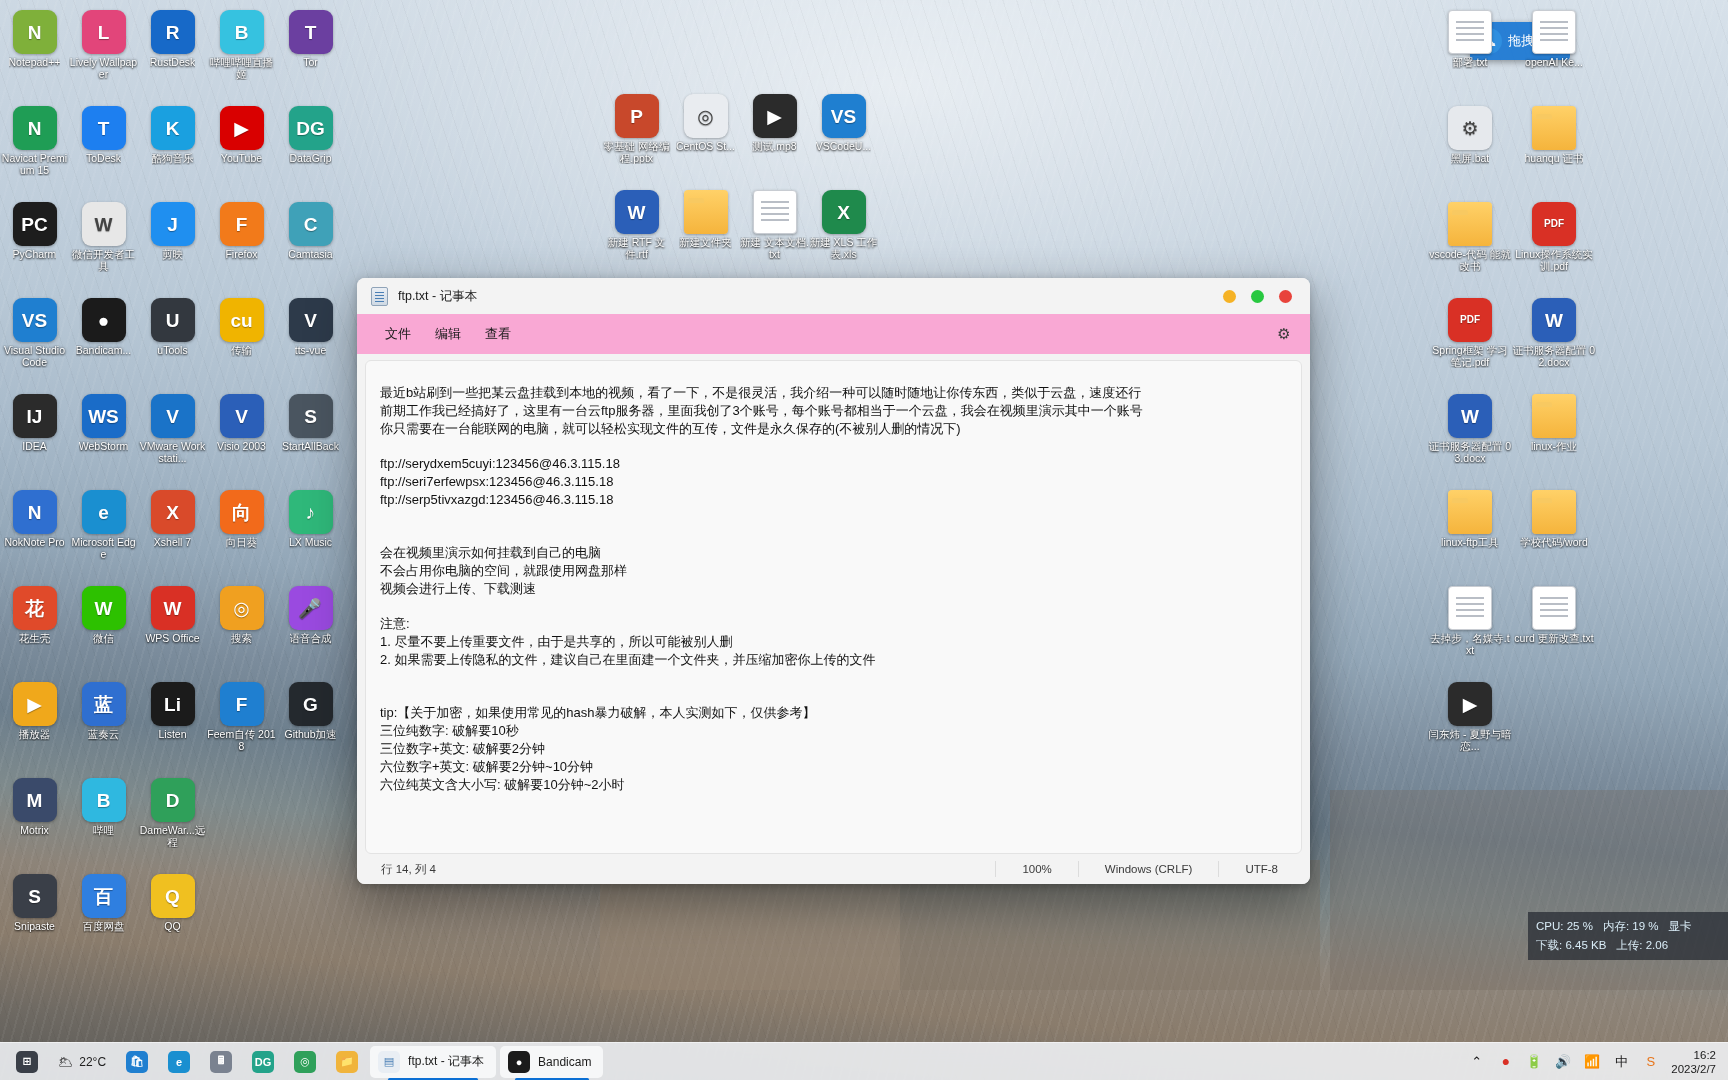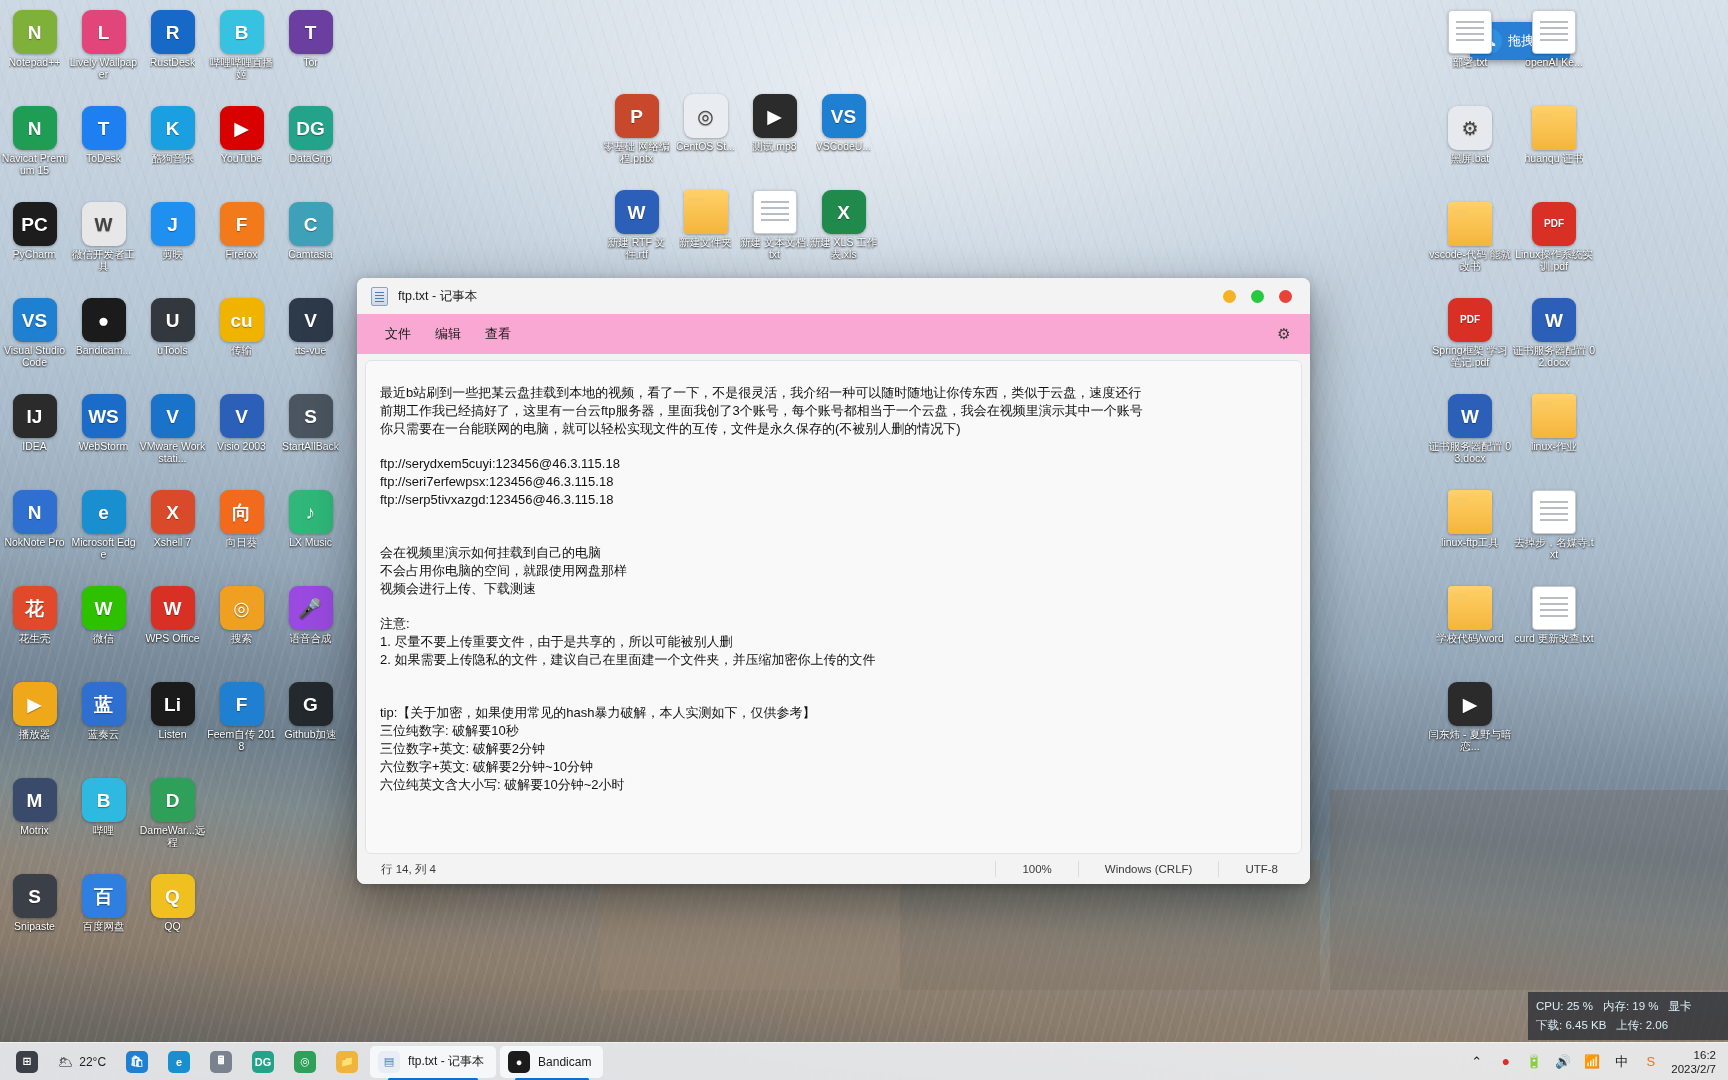--- a/index.html
+++ b/index.html
@@ -204,21 +204,21 @@
   #np-statusbar .sb-left { padding-left: 18px; }
   #np-statusbar .sb-right { margin-left: auto; display: flex; align-items: flex-start; }
   #np-statusbar .sb-cell {
     padding: 0 26px;
     border-left: 1px solid #dcdcdc;
     height: 16px; display: flex; align-items: center;
   }
 
   
   #perf-hud {
-    position: absolute; right: 0px; top: 992px;
+    position: absolute; right: 0px; top: 912px;
     width: 200px;
     background: rgba(36,40,48,0.72);
     color: #cfe3ef;
     font-size: 11.5px;
     padding: 5px 8px;
     line-height: 19px;
   }
   #perf-hud .row { display: flex; gap: 10px; white-space: nowrap; }
   #perf-hud .row span { color: #d9ecf7; }
 
@@ -541,26 +541,26 @@
       </div>
       <div class="dicon">
         <div class="glyph folder"></div>
         <div class="lbl">linux-作业</div>
       </div>
       <div class="dicon">
         <div class="glyph folder"></div>
         <div class="lbl">linux-ftp工具</div>
       </div>
       <div class="dicon">
+        <div class="glyph folder"></div>
+        <div class="lbl">学校代码/word</div>
+      </div>
+      <div class="dicon">
         <div class="glyph doc"></div>
         <div class="lbl">去掉步，名媒寺.txt</div>
-      </div>
-      <div class="dicon">
-        <div class="glyph folder"></div>
-        <div class="lbl">学校代码/word</div>
       </div>
       <div class="dicon">
         <div class="glyph doc"></div>
         <div class="lbl">curd 更新改查.txt</div>
       </div>
       <div class="dicon">
         <div class="glyph" style="background: rgb(43, 43, 43);">▶</div>
         <div class="lbl">闫东炜 - 夏野与暗恋...</div>
       </div>
     </div>

